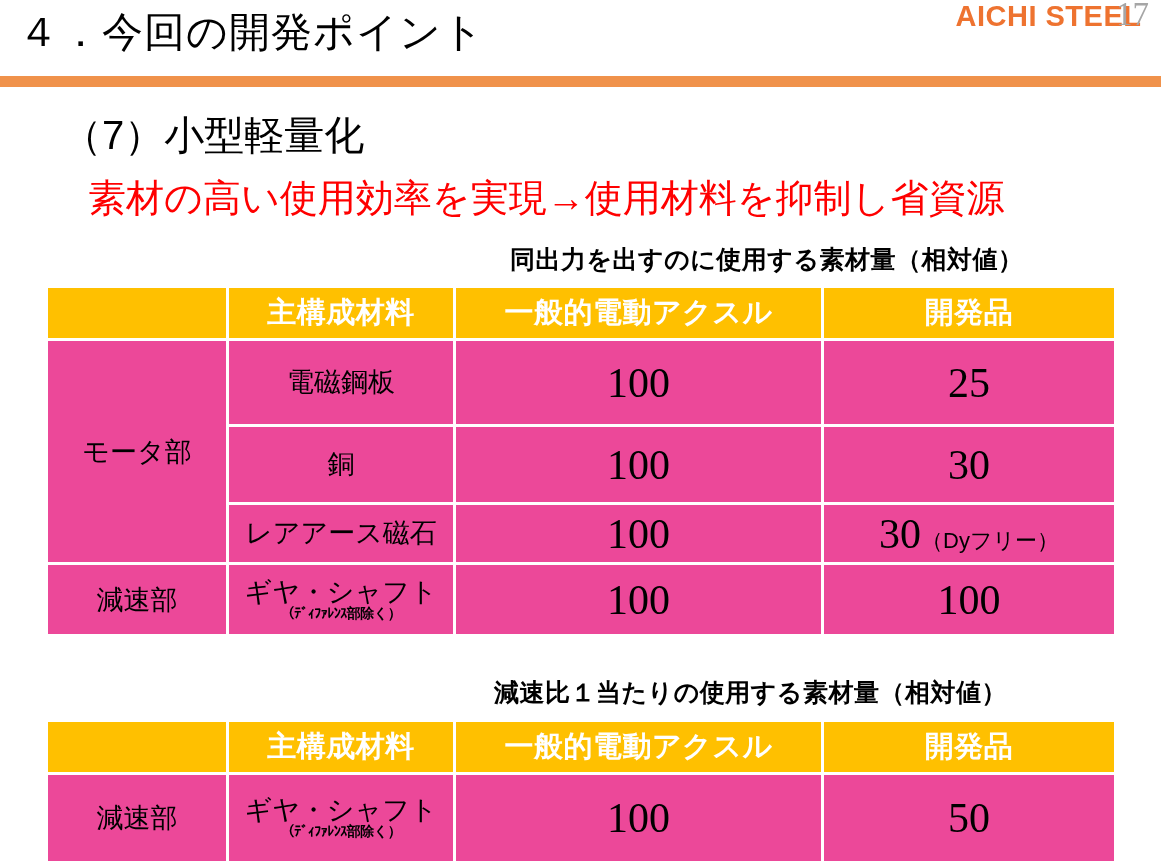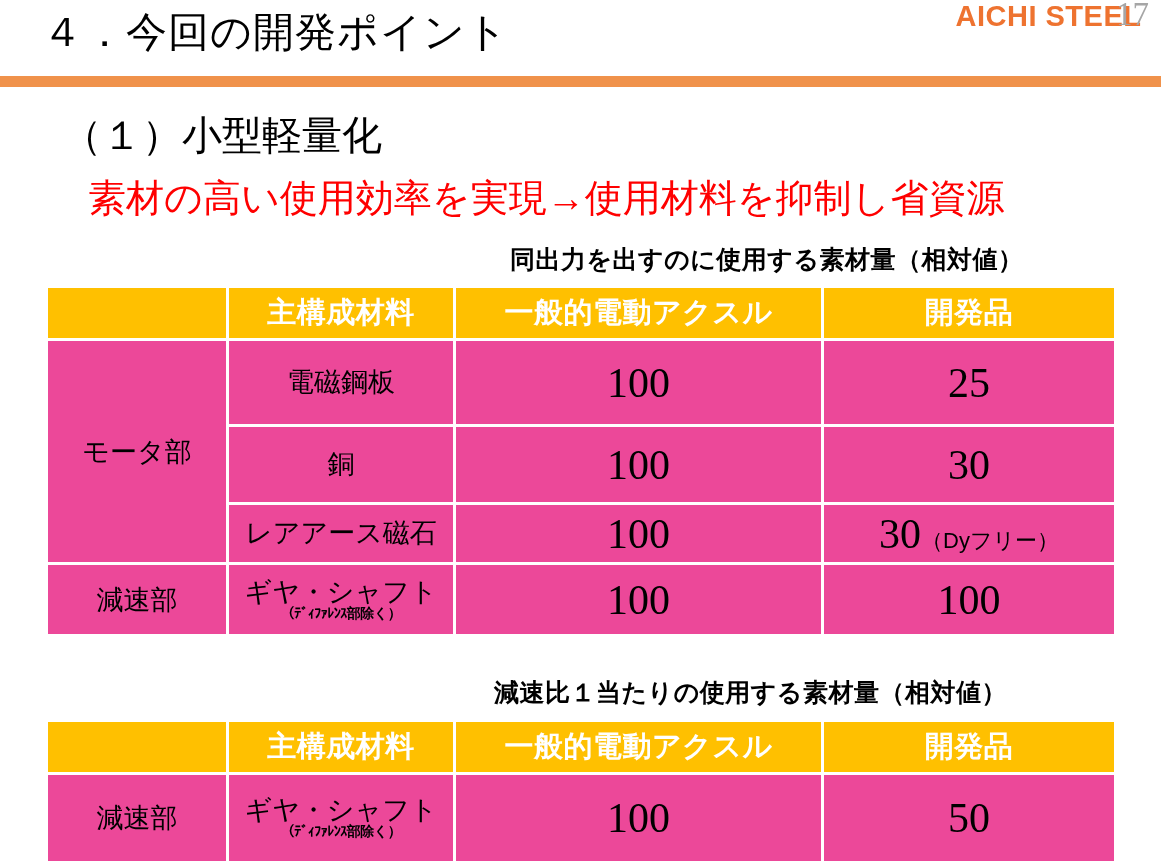--- a/index.html
+++ b/index.html
@@ -19,21 +19,20 @@
   
   #slide-title {
     position: absolute;
     left: 18px;
     top: 6px;
     font-size: 41px;
     font-weight: 400;
     letter-spacing: 1px;
     line-height: 1.3;
     white-space: nowrap;
-    margin-left: 24px;
   }
   #logo-block {
     position: absolute;
     right: 10px;
     top: 2px;
     width: 205px;
     height: 72px;
     text-align: center;
   }
   #logo-wordmark {
@@ -176,21 +175,21 @@
 
 <div id="slide-title">４．今回の開発ポイント</div>
 
 <div id="logo-block">
   <div id="logo-wordmark">AICHI STEEL</div>
   <div id="page-number">17</div>
 </div>
 
 <div id="title-rule"></div>
 
-<div id="section-heading">（１）小型軽量化</div>
+<div id="section-heading">（7）小型軽量化</div>
 <div id="section-subtext">素材の高い使用効率を実現→使用材料を抑制し省資源</div>
 
 <div class="table-caption" id="caption-1">同出力を出すのに使用する素材量（相対値）</div>
 
 <table class="data-table" id="table-1">
   <colgroup>
     <col class="col-part">
       <col class="col-matl">
       <col class="col-conv">
       <col class="col-dev">

